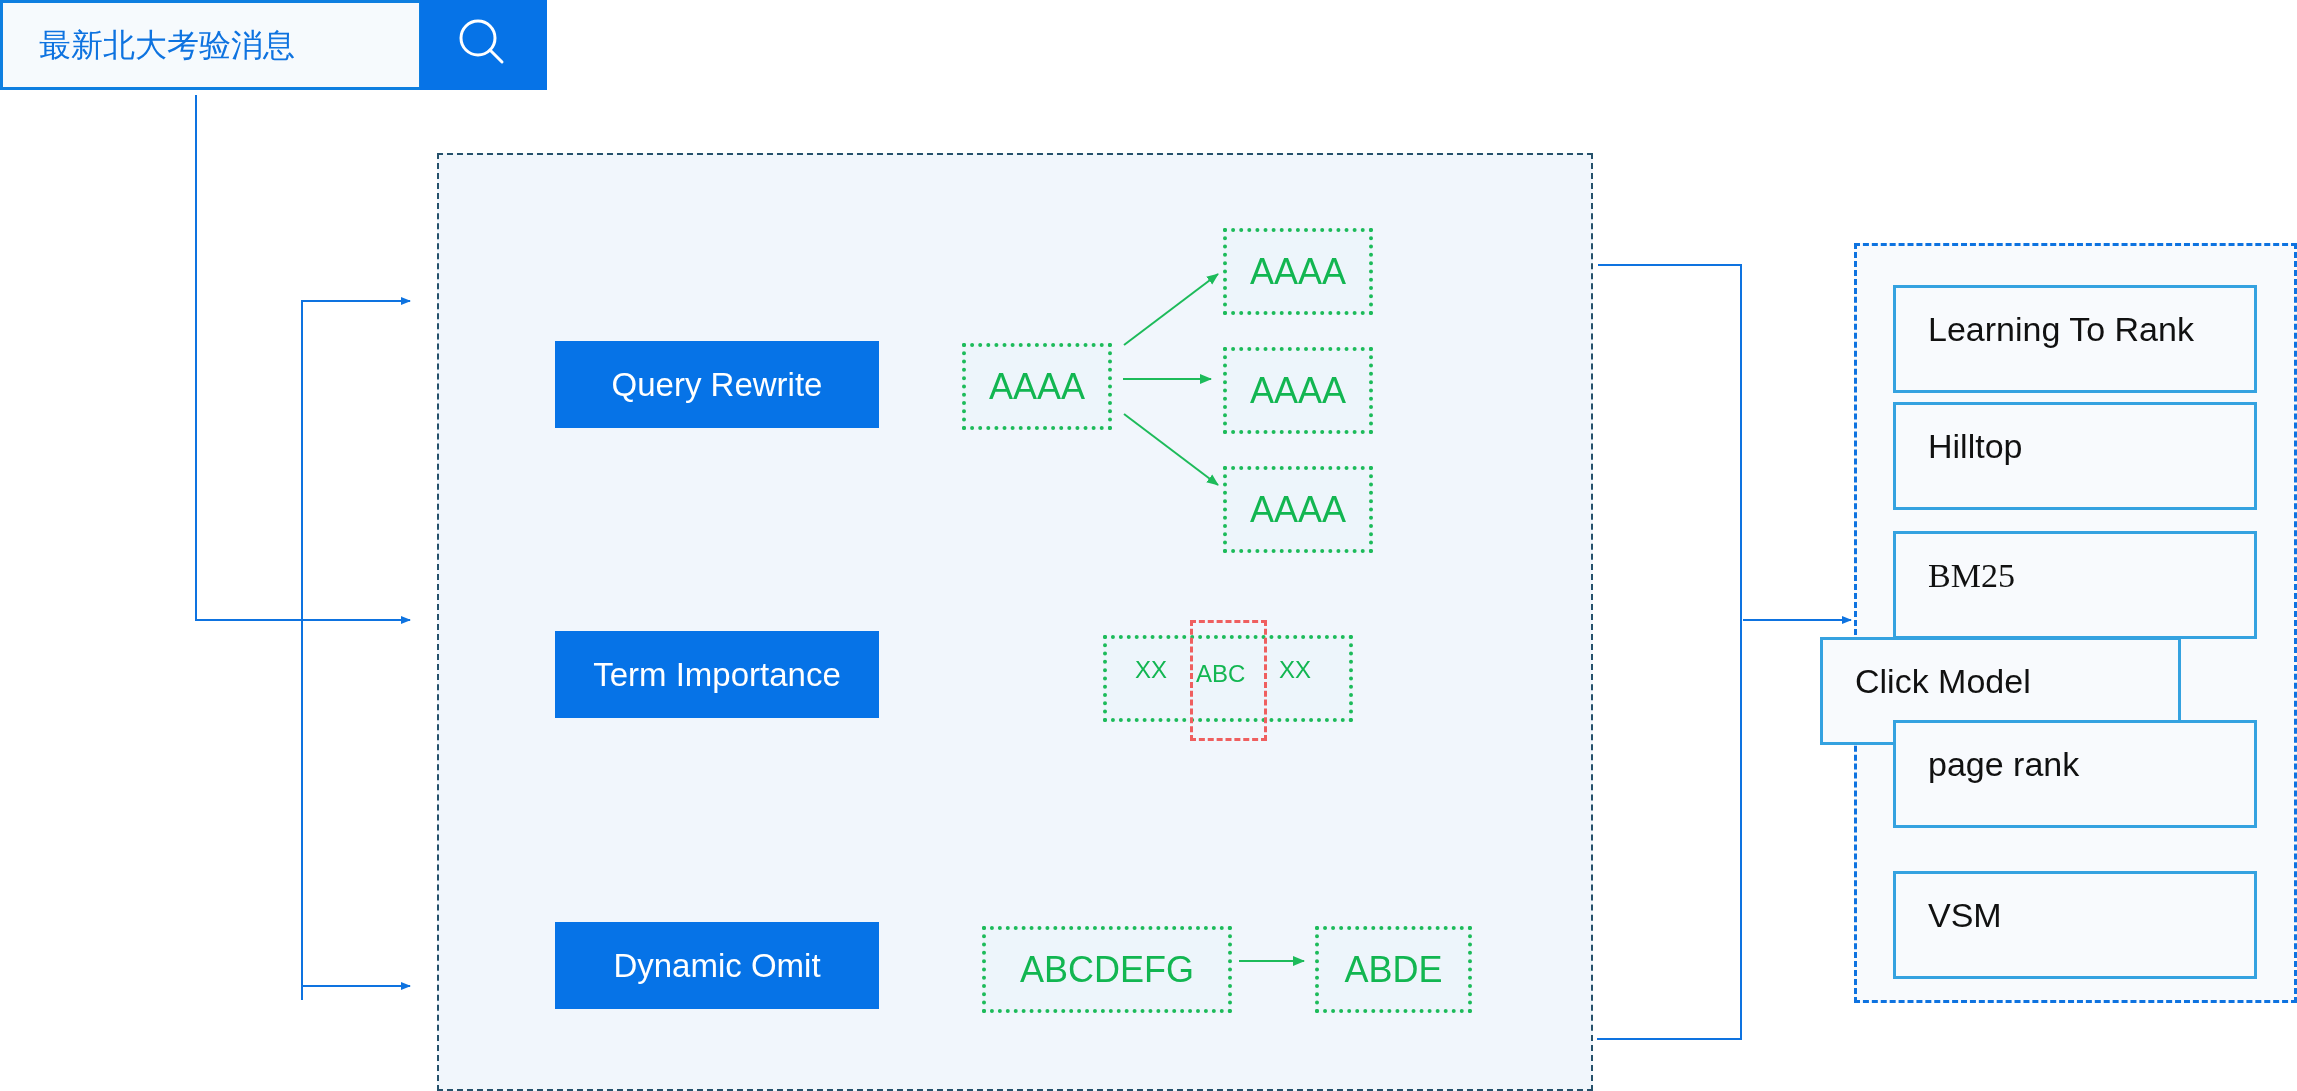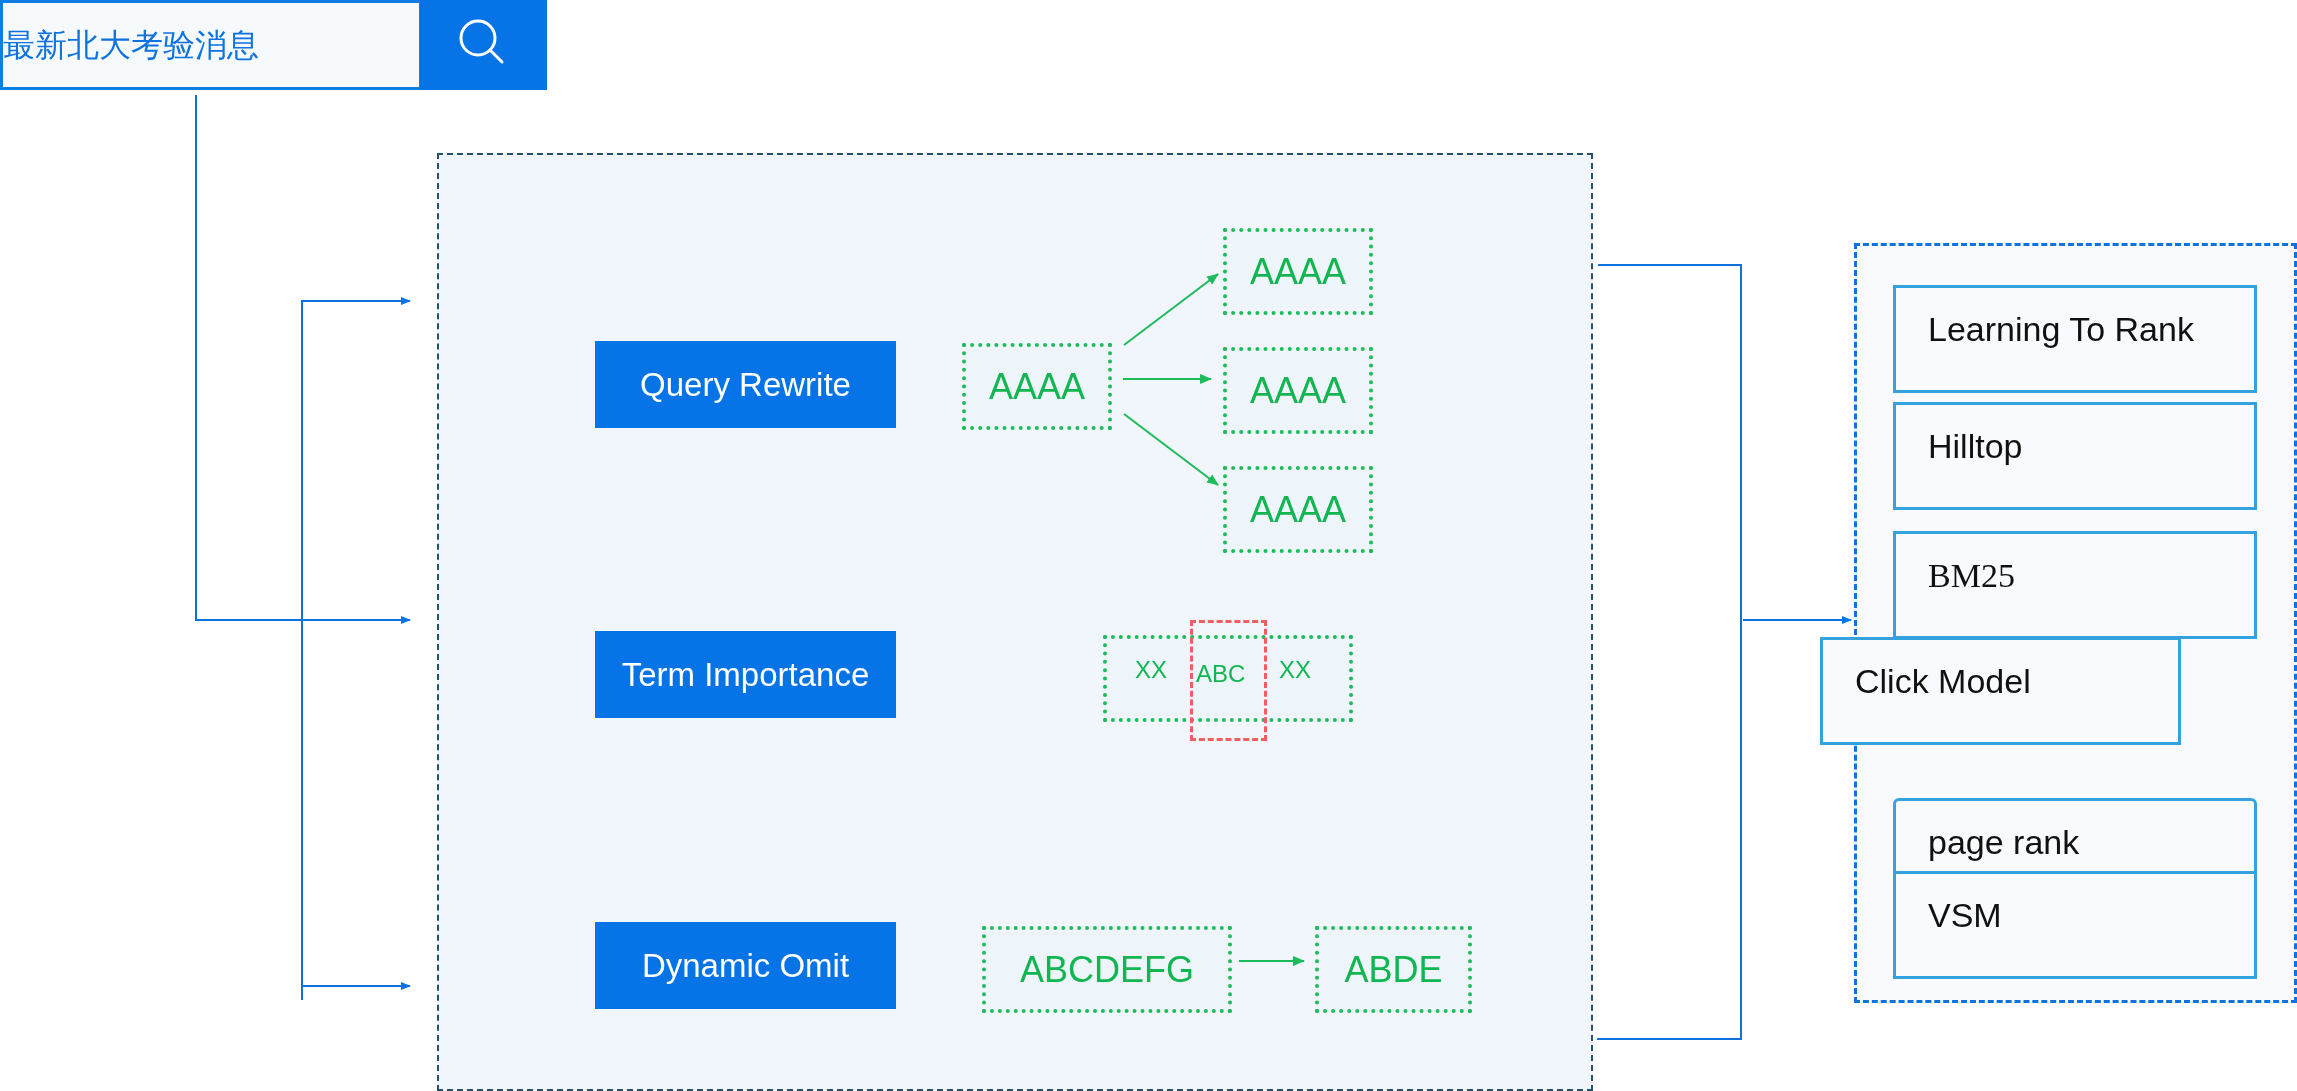--- a/index.html
+++ b/index.html
@@ -2,35 +2,35 @@
 <html><head>
 <meta charset="utf-8">
 <style>
   html, body { margin:0; padding:0; background:#ffffff; }
   body { width:2297px; height:1091px; position:relative; overflow:hidden;
          font-family:"Liberation Sans","DejaVu Sans",sans-serif; }
   .abs { position:absolute; box-sizing:border-box; }
 
   
   .search-input { left:0; top:0; width:422px; height:90px; border:3px solid #0e7fe0; background:#f6fafd;
-                  color:#0e73e0; font-size:32px; line-height:84px; font-family:"DejaVu Sans",sans-serif; }
+                  color:#0e73e0; font-size:32px; line-height:84px; padding-left:36px; font-family:"DejaVu Sans",sans-serif; }
   .search-btn { left:420px; top:0; width:127px; height:90px; background:#0673e7; }
   .search-btn svg { position:absolute; left:36px; top:16px; }
 
   
   svg.lines { position:absolute; left:0; top:0; }
 
   
   .main-panel { left:437px; top:153px; width:1156px; height:938px; background:#f1f6fc;
                 border:2px dashed #25516b; }
   .right-panel { left:1854px; top:243px; width:443px; height:760px; background:#f8fafd;
                  border:3px dashed #0e73e0; }
 
-  .stage-btn { width:301px; height:87px; background:#0673e7; color:#ffffff; font-size:33px;
-               display:flex; align-items:center; justify-content:center;margin-left:40px; }
+  .stage-btn { width:324px; height:87px; background:#0673e7; color:#ffffff; font-size:33px;
+               display:flex; align-items:center; justify-content:center; }
 
   .gbox { border:4px dotted #1dbb5a; background:#edf5fb; color:#12b651; font-size:36px;
           display:flex; align-items:center; justify-content:center; }
   .redbox { border:3px dashed #ef5f5f; }
   .gtext { color:#12b651; font-size:24px; }
 
   .algo { left:1893px; width:364px; height:108px; border:3px solid #35a2e0; background:#f8fafd;
           color:#111; font-size:34px; line-height:83px; padding-left:32px; }
 </style>
 </head>
@@ -88,14 +88,14 @@
 <div class="abs gtext" style="left:1196px; top:660px;">ABC</div>
 <div class="abs gtext" style="left:1279px; top:656px;">XX</div>
 
 <div class="abs gbox" style="left:982px; top:926px; width:250px; height:87px;">ABCDEFG</div>
 <div class="abs gbox" style="left:1315px; top:926px; width:157px; height:87px;">ABDE</div>
 
 <div class="abs algo" style="top:285px;">Learning To Rank</div>
 <div class="abs algo" style="top:402px;">Hilltop</div>
 <div class="abs algo" style="top:531px;font-family:Liberation Serif, serif;">BM25</div>
 <div class="abs algo" style="top:637px; left:1820px; width:361px;">Click Model</div>
-<div class="abs algo" style="top:798px;border-radius:6px;">page rank</div>
+<div class="abs algo" style="top:720px;">page rank</div>
 <div class="abs algo" style="top:871px;">VSM</div>
 
 </body></html>

